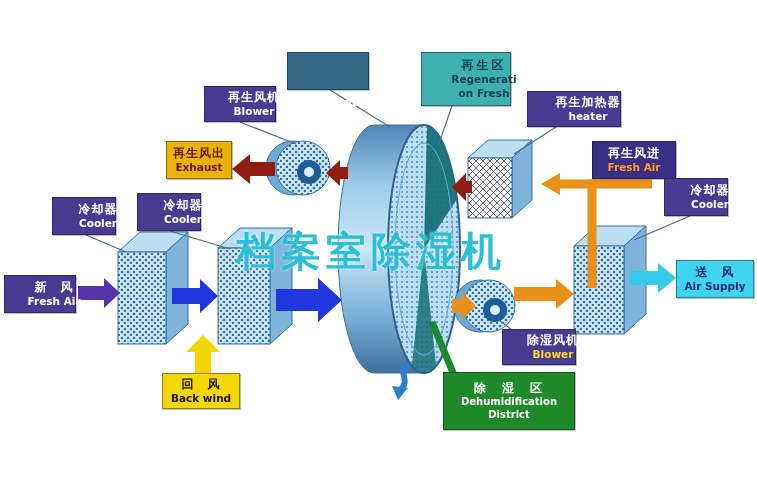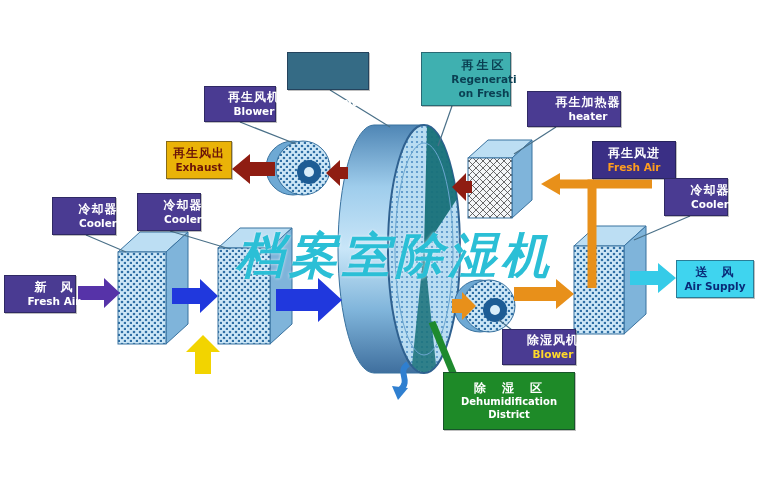--- a/index.html
+++ b/index.html
@@ -15,23 +15,23 @@
   .c-steel{background:#356b85;color:#fff;gap:48px;}
   .c-teal{background:#3fb0b0;color:#0a3f52;padding-left:36px;}
   .c-tan{background:#eab308;color:#6b1408;}
   .c-navy{background:#3a2f85;color:#fff;}
   .c-navy .en{color:#ff9d1e;}
   .c-cyan{background:#3fd4ef;color:#092a78;}
   .c-yellow{background:#f2d800;color:#1a1400;}
   .c-green{background:#1e8a28;color:#fff;}
   .en-yellow .en{color:#ffd92a;}
   .small-en .en{font-size:10px;}
-  #watermark{position:absolute;z-index:40;left:236px;top:224px;font-size:48px;font-weight:bold;
+  #watermark{position:absolute;z-index:40;left:236px;top:224px;font-size:40px;font-weight:bold;
              color:#2bbfd6;letter-spacing:5px;white-space:nowrap;
-             text-shadow:0 0 3px rgba(255,255,255,.7);font-style:italic;}
+             text-shadow:0 0 3px rgba(255,255,255,.7);}
 </style>
 </head>
 <body>
 
 <div id="stage">
 
   <svg id="diagram-svg" width="757" height="488" viewBox="0 0 757 488">
     <defs>
       <pattern id="dots" width="6" height="6" patternUnits="userSpaceOnUse">
         <rect width="6" height="6" fill="#cde7f7"></rect>
@@ -184,20 +184,24 @@
   <div class="lbl c-purple" style="left:4px;top:275px;width:72px;height:38px">
     <span class="zh">新　风</span>
     <span class="en">Fresh Air</span>
   </div>
 
   <div class="lbl c-cyan" style="left:676px;top:260px;width:78px;height:38px">
     <span class="zh">送　风</span>
     <span class="en">Air Supply</span>
   </div>
 
+  <div class="lbl c-yellow" style="left:162px;top:373px;width:78px;height:36px">
+    <span class="zh">回　风</span>
+    <span class="en">Back wind</span>
+  </div>
 
   <div class="lbl c-purple en-yellow" style="left:502px;top:329px;width:74px;height:36px">
     <span class="zh">除湿风机</span>
     <span class="en">Blower</span>
   </div>
 
   <div class="lbl c-green small-en" style="left:443px;top:372px;width:132px;height:58px">
     <span class="zh" style="letter-spacing:2px">除　湿　区</span>
     <span class="en">Dehumidification</span>
     <span class="en">District</span>

